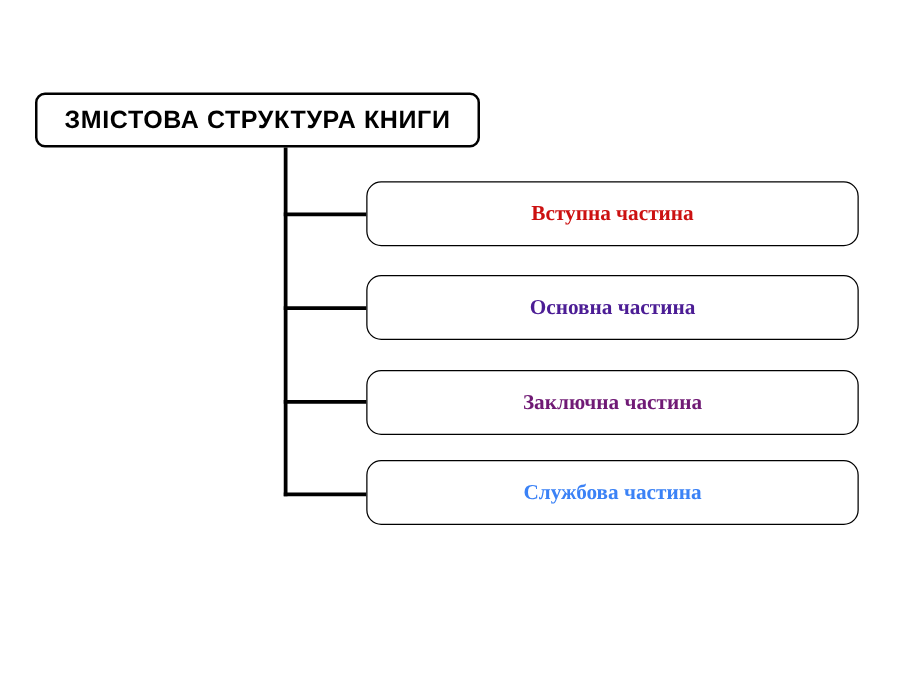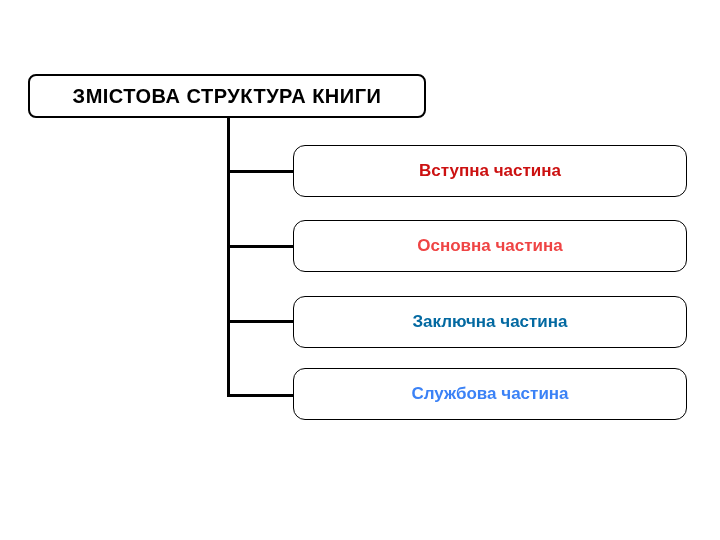--- a/index.html
+++ b/index.html
@@ -12,21 +12,21 @@
     position: relative;
     width: 720px;
     height: 540px;
     background: #ffffff;
     overflow: hidden;
   }
   .title-box {
     position: absolute;
     left: 28px;
     top: 74px;
-    width: 398px;
+    width: 356px;
     height: 44px;
     border: 2px solid #000000;
     border-radius: 8px;
     background: #ffffff;
     display: flex;
     align-items: center;
     justify-content: center;
     box-sizing: border-box;
     z-index: 2;
   }
@@ -47,20 +47,21 @@
     display: flex;
     align-items: center;
     justify-content: center;
     box-sizing: border-box;
     z-index: 2;
   }
   .node span {
     font-size: 17px;
     font-weight: bold;
     white-space: nowrap;
+    font-family: Liberation Serif, serif;
   }
   .node-1 { top: 145px; }
   .node-2 { top: 220px; }
   .node-3 { top: 296px; }
   .node-4 { top: 368px; }
   .connector {
     position: absolute;
     background: #000000;
     z-index: 1;
   }
@@ -93,24 +94,24 @@
   <div class="connector conn-h conn-h1"></div>
   <div class="connector conn-h conn-h2"></div>
   <div class="connector conn-h conn-h3"></div>
   <div class="connector conn-h conn-h4"></div>
 
   <div class="node node-1">
     <span style="color: rgb(204, 17, 17);">Вступна частина</span>
   </div>
 
   <div class="node node-2">
-    <span style="color: #ef4444;">Основна частина</span>
+    <span style="color: #4c1d95;">Основна частина</span>
   </div>
 
   <div class="node node-3">
-    <span style="color: #0369a1;">Заключна частина</span>
+    <span style="color: #701a75;">Заключна частина</span>
   </div>
 
   <div class="node node-4">
     <span style="color: #3b82f6;">Службова частина</span>
   </div>
 
 </div>
 
 </body></html>

